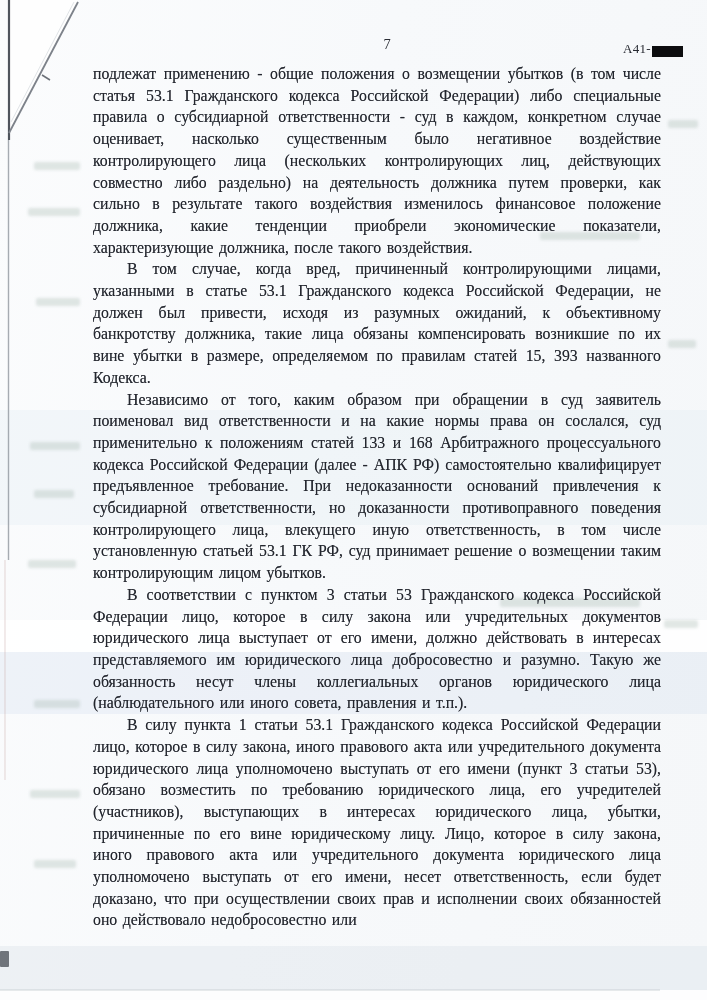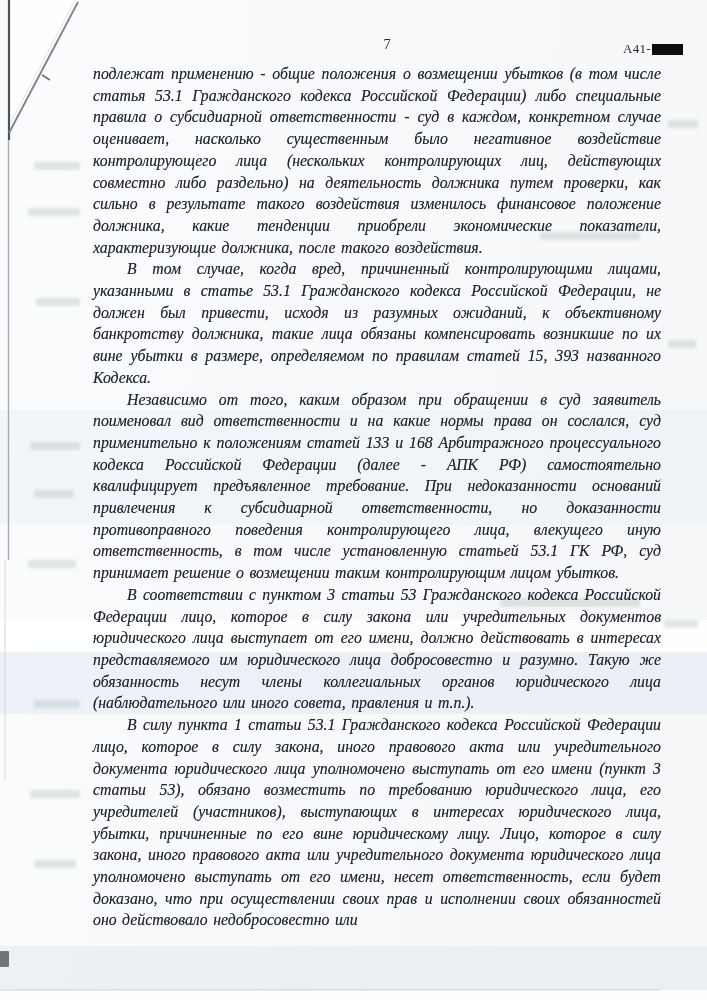--- a/index.html
+++ b/index.html
@@ -54,21 +54,21 @@
     top: 36px; left: 372px;
     width: 30px;
     text-align: center;
     font-size: 14.5px;
     color: #2a2d35;
   }
   .hdr-case {
     position: absolute;
     top: 41px; right: 24px;
     display: flex;
-    align-items: center;
+    align-items: flex-end;
     font-size: 13px;
     letter-spacing: 0.3px;
     color: #272a32;
   }
   .redaction-bar {
     display: inline-block;
     width: 31px; height: 11px;
     margin-left: 1px;
     background: #0d0d0f;
   }
@@ -77,21 +77,20 @@
   .doc-body {
     position: absolute;
     top: 63px;
     left: 93px;
     width: 568px;
     font-size: 15.8px;
     line-height: 21.7px;
     text-align: justify;
     color: #23262e;
     text-shadow: 0 0 0.4px rgba(35,38,46,0.55);
-    font-style: italic;
   }
   .doc-body p {
     margin: 0;
     text-indent: 34px;
     word-spacing: 1.5px;
   }
   .doc-body p.no-indent { text-indent: 0; }
 </style>
 </head>
 <body>

